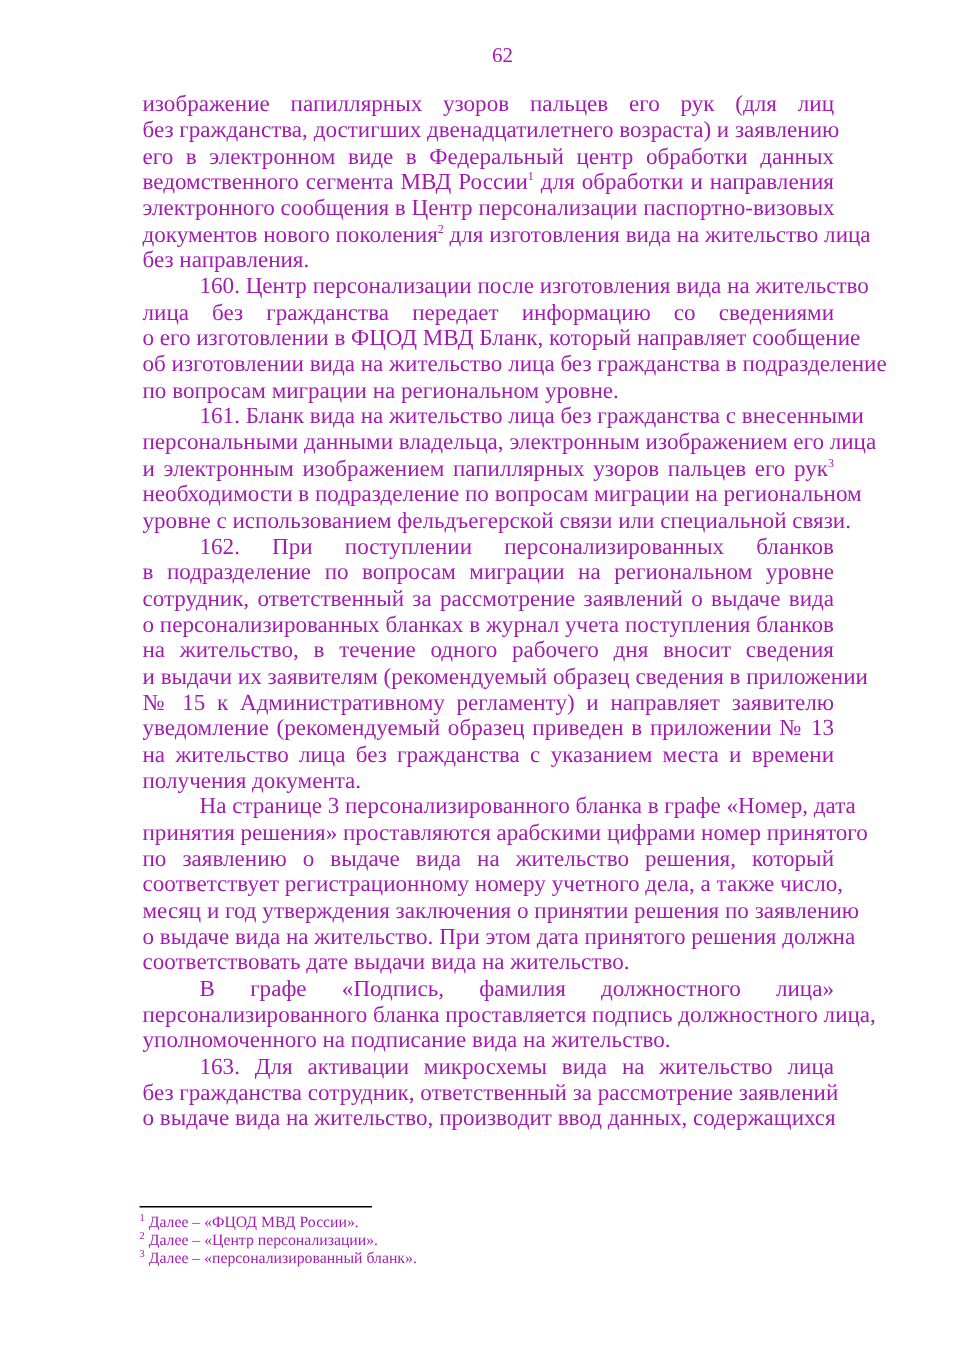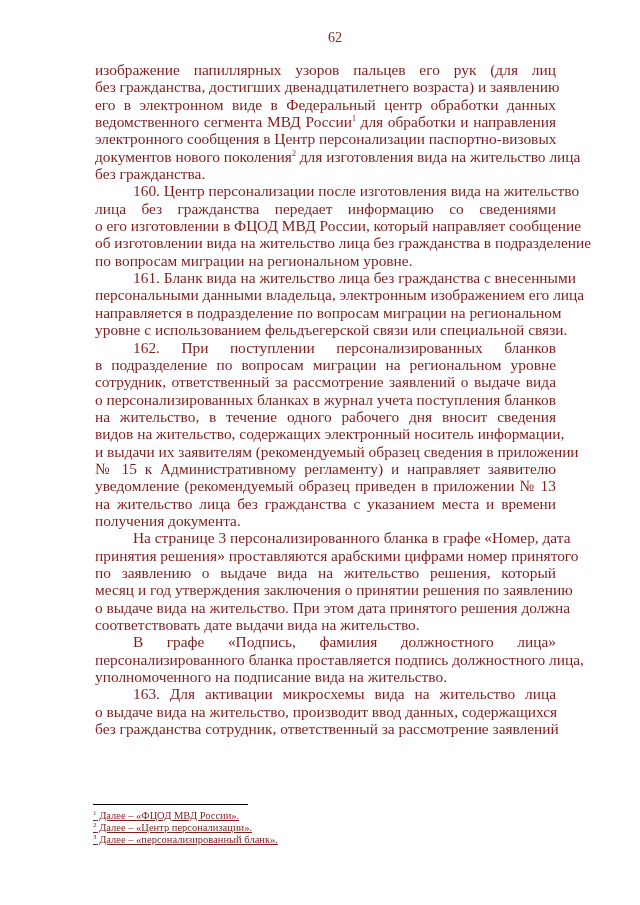--- a/index.html
+++ b/index.html
@@ -1,86 +1,87 @@
 <!DOCTYPE html>
 <html><head>
 <meta charset="utf-8">
 <style>
   html, body { margin: 0; padding: 0; background: #ffffff; }
   body { width: 640px; height: 905px; position: relative; overflow: hidden; }
-  .page { position: absolute; left: 0; top: 0; width: 640px; height: 647px; background: #ffffff; color: #7f1d1d; font-family: "Liberation Serif", "DejaVu Serif", serif; }
+  .page { position: absolute; left: 0; top: 0; width: 640px; height: 647px; background: #ffffff; color: #a21caf; font-family: "Liberation Serif", "DejaVu Serif", serif; }
   .page-number { position: absolute; top: 30px; left: 0; width: 670px; text-align: center; font-size: 14px; }
   .body-text { position: absolute; left: 95px; top: 61px; width: 461px; font-size: 15.4px; line-height: 17.35px; }
   .line { display: block; white-space: nowrap; text-align: justify; text-align-last: justify; height: 17.35px; overflow: visible; }
   .line.last { text-align-last: left; }
   .line.indent { text-indent: 38px; }
   sup { font-size: 8px; line-height: 0; vertical-align: 6px; }
   .separator { position: absolute; left: 93px; top: 804px; width: 155px; height: 1px; background: #000; }
   .footnotes { position: absolute; left: 93px; top: 810px; font-size: 10.5px; line-height: 12.2px; }
-  .footnote { display: block; white-space: nowrap; text-decoration: underline; }
+  .footnote { display: block; white-space: nowrap; }
   .footnote sup { font-size: 7px; vertical-align: 4px; }
 </style>
 </head>
 <body>
 
 <div class="page">
   <div class="page-number">62</div>
   <div class="body-text" id="body-text">
       <div>
         <span class="line">изображение папиллярных узоров пальцев его рук (для лиц</span>
         <span class="line">без гражданства, достигших двенадцатилетнего возраста) и заявлению</span>
         <span class="line">его в электронном виде в Федеральный центр обработки данных</span>
         <span class="line">ведомственного сегмента МВД России<sup>1</sup> для обработки и направления</span>
         <span class="line">электронного сообщения в Центр персонализации паспортно-визовых</span>
         <span class="line">документов нового поколения<sup>2</sup> для изготовления вида на жительство лица</span>
-        <span class="line last">без гражданства.</span>
+        <span class="line last">без направления.</span>
       </div>
       <div>
         <span class="line indent">160. Центр персонализации после изготовления вида на жительство</span>
         <span class="line">лица без гражданства передает информацию со сведениями</span>
-        <span class="line">о его изготовлении в ФЦОД МВД России, который направляет сообщение</span>
+        <span class="line">о его изготовлении в ФЦОД МВД Бланк, который направляет сообщение</span>
         <span class="line">об изготовлении вида на жительство лица без гражданства в подразделение</span>
         <span class="line last">по вопросам миграции на региональном уровне.</span>
       </div>
       <div>
         <span class="line indent">161. Бланк вида на жительство лица без гражданства с внесенными</span>
         <span class="line">персональными данными владельца, электронным изображением его лица</span>
-        <span class="line">направляется в подразделение по вопросам миграции на региональном</span>
+        <span class="line">и электронным изображением папиллярных узоров пальцев его рук<sup>3</sup></span>
+        <span class="line">необходимости в подразделение по вопросам миграции на региональном</span>
         <span class="line last">уровне с использованием фельдъегерской связи или специальной связи.</span>
       </div>
       <div>
         <span class="line indent">162. При поступлении персонализированных бланков</span>
         <span class="line">в подразделение по вопросам миграции на региональном уровне</span>
         <span class="line">сотрудник, ответственный за рассмотрение заявлений о выдаче вида</span>
         <span class="line">о персонализированных бланках в журнал учета поступления бланков</span>
         <span class="line">на жительство, в течение одного рабочего дня вносит сведения</span>
-        <span class="line">видов на жительство, содержащих электронный носитель информации,</span>
         <span class="line">и выдачи их заявителям (рекомендуемый образец сведения в приложении</span>
         <span class="line">№ 15 к Административному регламенту) и направляет заявителю</span>
         <span class="line">уведомление (рекомендуемый образец приведен в приложении № 13</span>
         <span class="line">на жительство лица без гражданства с указанием места и времени</span>
         <span class="line last">получения документа.</span>
       </div>
       <div>
         <span class="line indent">На странице 3 персонализированного бланка в графе «Номер, дата</span>
         <span class="line">принятия решения» проставляются арабскими цифрами номер принятого</span>
         <span class="line">по заявлению о выдаче вида на жительство решения, который</span>
+        <span class="line">соответствует регистрационному номеру учетного дела, а также число,</span>
         <span class="line">месяц и год утверждения заключения о принятии решения по заявлению</span>
         <span class="line">о выдаче вида на жительство. При этом дата принятого решения должна</span>
         <span class="line last">соответствовать дате выдачи вида на жительство.</span>
       </div>
       <div>
         <span class="line indent">В графе «Подпись, фамилия должностного лица»</span>
         <span class="line">персонализированного бланка проставляется подпись должностного лица,</span>
         <span class="line last">уполномоченного на подписание вида на жительство.</span>
       </div>
       <div>
         <span class="line indent">163. Для активации микросхемы вида на жительство лица</span>
+        <span class="line">без гражданства сотрудник, ответственный за рассмотрение заявлений</span>
         <span class="line">о выдаче вида на жительство, производит ввод данных, содержащихся</span>
-        <span class="line">без гражданства сотрудник, ответственный за рассмотрение заявлений</span>
       </div>
     </div>
   <div class="separator"></div>
   <div class="footnotes" id="footnotes">
       <span class="footnote"><sup>1</sup><span> Далее – «ФЦОД МВД России».</span></span>
       <span class="footnote"><sup>2</sup><span> Далее – «Центр персонализации».</span></span>
       <span class="footnote"><sup>3</sup><span> Далее – «персонализированный бланк».</span></span>
     </div>
 </div>
 

